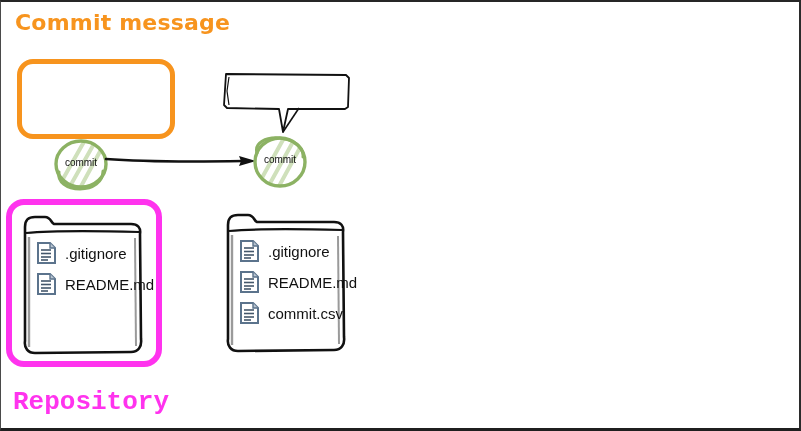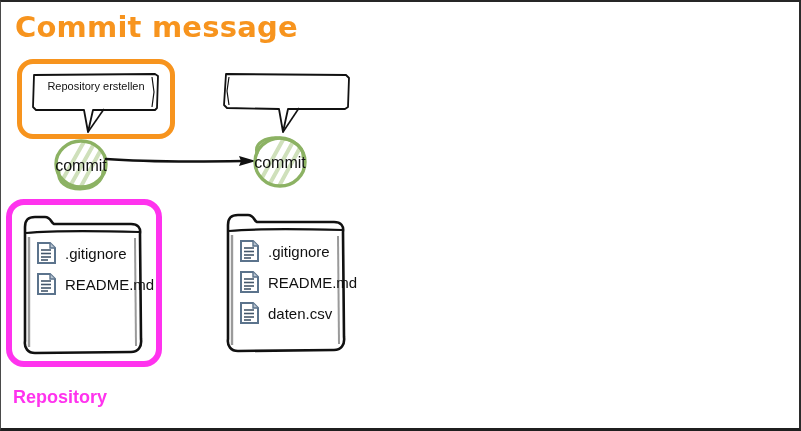--- a/index.html
+++ b/index.html
@@ -25,37 +25,37 @@
     border-right: 2px solid #2b2b2b;
     border-bottom: 3px solid #1f1f1f;
     border-left: 1px solid #4a4a4a;
   }
 
   
   .slide-title {
     position: absolute;
     left: 14px;
     top: 8px;
-    font-size: 29px;
+    font-size: 22px;
     font-weight: bold;
     letter-spacing: 0.2px;
     color: #f7941e;
     font-family: "DejaVu Sans", sans-serif;
     white-space: nowrap;
   }
 
   
   .repo-caption {
     position: absolute;
     left: 12px;
     top: 385px;
-    font-size: 18px;
+    font-size: 26px;
     font-weight: bold;
     color: #ff33ee;
-    font-family: Liberation Sans, sans-serif;
+    font-family: Liberation Mono, monospace;
     white-space: nowrap;
   }
 
   
   .hl-orange {
     position: absolute;
     left: 16px;
     top: 57px;
     width: 158px;
     height: 80px;
@@ -100,21 +100,21 @@
     width: 60px;
     height: 54px;
   }
   .commit-node svg { display: block; overflow: visible; }
   .commit-label {
     position: absolute;
     left: 0;
     top: 19px;
     width: 100%;
     text-align: center;
-    font-size: 16px;
+    font-size: 10px;
     color: #111111;
     font-family: "Liberation Sans", sans-serif;
     pointer-events: none;
   }
   #commit-1 { left: 50px; top: 136px; }
   #commit-2 { left: 249px; top: 133px; }
 
   
   #commit-arrow {
     position: absolute;
@@ -171,28 +171,20 @@
 <body>
 
 <div id="slide">
 
   <div class="slide-title">Commit message</div>
 
   <div class="hl-orange"></div>
 
   <div class="hl-magenta"></div>
 
-  <div class="bubble-wrap" id="bubble-1">
-    <svg width="130" height="62" viewBox="0 0 130 62">
-      <path d="M3,3 L124,2 L127,4 L126,36 L124,38 L62,38 L57,60 L53,38 L5,38 L2,35 Z" fill="#ffffff" stroke="#111111" stroke-width="1.8" stroke-linejoin="round"></path>
-      <path d="M57,60 L73,37" fill="none" stroke="#111111" stroke-width="1.6"></path>
-      <path d="M121,5 L123,20 L121,35" fill="none" stroke="#111111" stroke-width="1.2"></path>
-    </svg>
-    <div class="bubble-label">Repository erstellen</div>
-  </div>
 
   <div class="bubble-wrap" id="bubble-2">
     <svg width="128" height="62" viewBox="0 0 128 62">
       <path d="M3,2 L123,3 L126,6 L125,35 L122,37 L65,37 L60,60 L56,37 L4,36 L1,33 Z" fill="#ffffff" stroke="#111111" stroke-width="1.8" stroke-linejoin="round"></path>
       <path d="M60,60 L76,36" fill="none" stroke="#111111" stroke-width="1.6"></path>
       <path d="M6,5 L4,19 L6,33" fill="none" stroke="#111111" stroke-width="1.2"></path>
     </svg>
   </div>
 
   <div class="commit-node" id="commit-1">
@@ -327,20 +319,20 @@
             <path d="M1,1 L13,1 L18,6 L18,21 L1,21 Z" fill="#ffffff" stroke="#5b738c" stroke-width="2"></path>
             <path d="M13,1 L13,6 L18,6" fill="#b8c4d0" stroke="#5b738c" stroke-width="1.4"></path>
             <g stroke="#44576b" stroke-width="1.6">
               <line x1="4" y1="8" x2="14" y2="8"></line>
               <line x1="4" y1="11.5" x2="14" y2="11.5"></line>
               <line x1="4" y1="15" x2="14" y2="15"></line>
               <line x1="4" y1="18" x2="11" y2="18"></line>
             </g>
           </svg>
         </span>
-        <span class="file-name">daten.csv</span>
+        <span class="file-name">commit.csv</span>
       </div>
     </div>
   </div>
 
   <div class="repo-caption">Repository</div>
 
 </div>
 
 </body></html>

